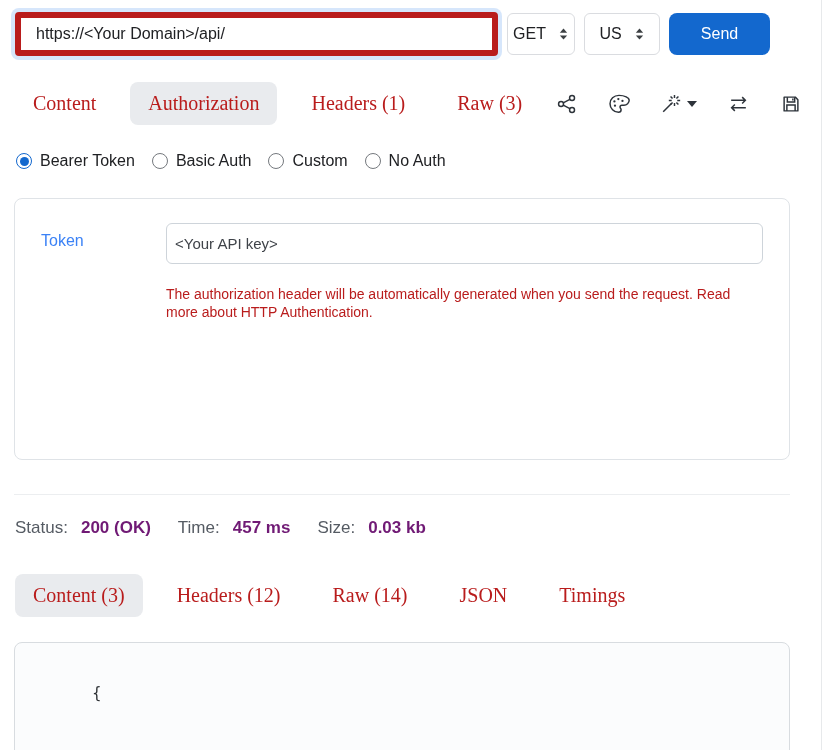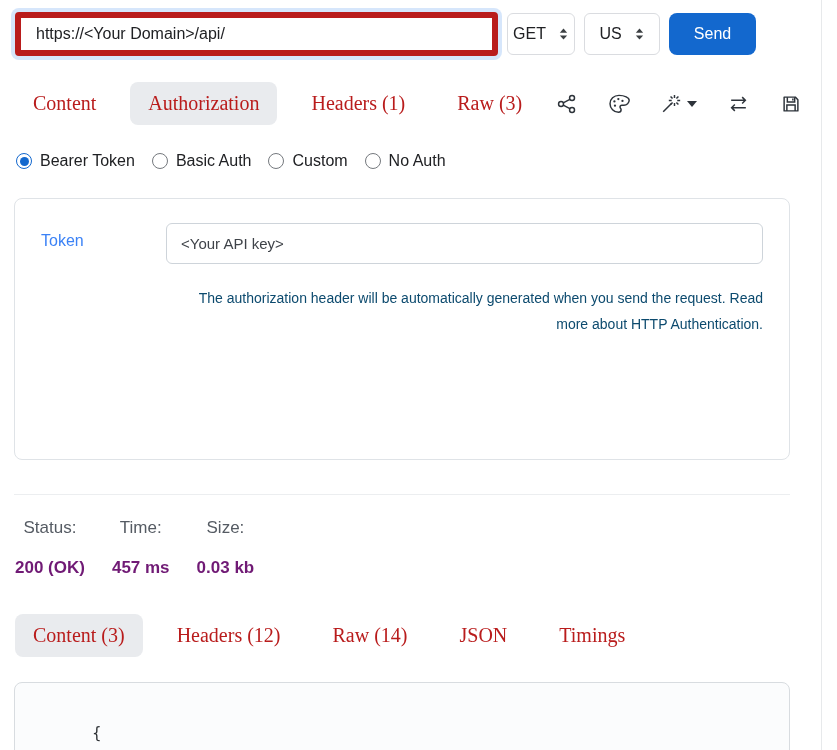--- a/index.html
+++ b/index.html
@@ -16,21 +16,21 @@
     font: 16px "Liberation Sans", sans-serif; color: #202124; padding: 0 15px; outline: none;
   }
   .select-box {
     height: 42px; border: 1px solid #dadce0; border-radius: 6px; background: #fff;
     display: flex; align-items: center; justify-content: center; gap: 12px;
     font-size: 16px; color: #202124; cursor: pointer;
   }
   .select-get { width: 68px; }
   .select-region { width: 76px; }
   .send-btn {
-    width: 87px; height: 42px; border: none; border-radius: 8px;
+    width: 101px; height: 42px; border: none; border-radius: 8px;
     background: #1368ce; color: #fff; font: 16px "Liberation Sans", sans-serif; cursor: pointer;
   }
 
   
   .tabs-row { display: flex; align-items: center; margin: 26px 47px 0 15px; }
   .tab {
     padding: 10px 18px; border-radius: 8px; font-size: 20px; color: #b91c1c;
     background: transparent; border: none; cursor: pointer; white-space: nowrap;
     font-family: Liberation Serif, serif; margin-right: 16px;
   }
@@ -47,29 +47,29 @@
   .radio { width: 16px; height: 16px; border-radius: 50%; border: 1px solid #75797e; background: #fff; position: relative; flex: 0 0 auto; }
   .radio.checked { border: 1.5px solid #1368ce; }
   .radio.checked::after { content: ""; position: absolute; left: 50%; top: 50%; width: 9px; height: 9px; margin: -4.5px 0 0 -4.5px; border-radius: 50%; background: #1368ce; }
 
   
   .panel { margin: 28px 47px 0 14px; height: 262px; border: 1px solid #dfe3e7; border-radius: 8px; padding: 24px 26px; display: flex; }
   .panel-label { width: 125px; padding-top: 9px; font-size: 16px; color: #3b82f6; }
   .panel-field { flex: 1; }
   .token-input {
     width: 100%; height: 41px; border: 1px solid #ced4da; border-radius: 6px;
-    font: 15px "Liberation Sans", sans-serif; color: #3f4349; padding: 0 14px; outline: none;
-  }
-  .help-text { margin-top: 21px; font-size: 14px; line-height: 26px; color: #0c4a6e; max-width: 615px; text-align: right; }
+    font: 15px "Liberation Sans", sans-serif; color: #3f4349; padding: 0 8px; outline: none;
+  }
+  .help-text { margin-top: 21px; font-size: 14px; line-height: 18px; color: #b91c1c; max-width: 615px; }
 
   .divider { margin: 34px 47px 0 14px; height: 1px; background: #eceef0; }
 
   
   .status-row { display: flex; align-items: center; gap: 27px; margin: 23px 47px 0 15px; font-size: 17px; }
-  .status-item { display: flex; align-items: center; gap: 20px; flex-direction: column; }
+  .status-item { display: flex; align-items: center; gap: 13px; }
   .status-label { color: #555b63; }
   .status-value { color: #701a75; font-weight: 700; }
 
   
   .code-block {
     margin: 25px 47px 0 14px; border: 1px solid #d8dce0; border-radius: 8px; background: #fbfcfd;
     padding: 13px 23px; font-family: "DejaVu Sans Mono", "Liberation Mono", monospace;
     font-size: 15px; line-height: 25px; color: #2b2f33; height: 140px;
   }
   .code-line { white-space: pre; }

